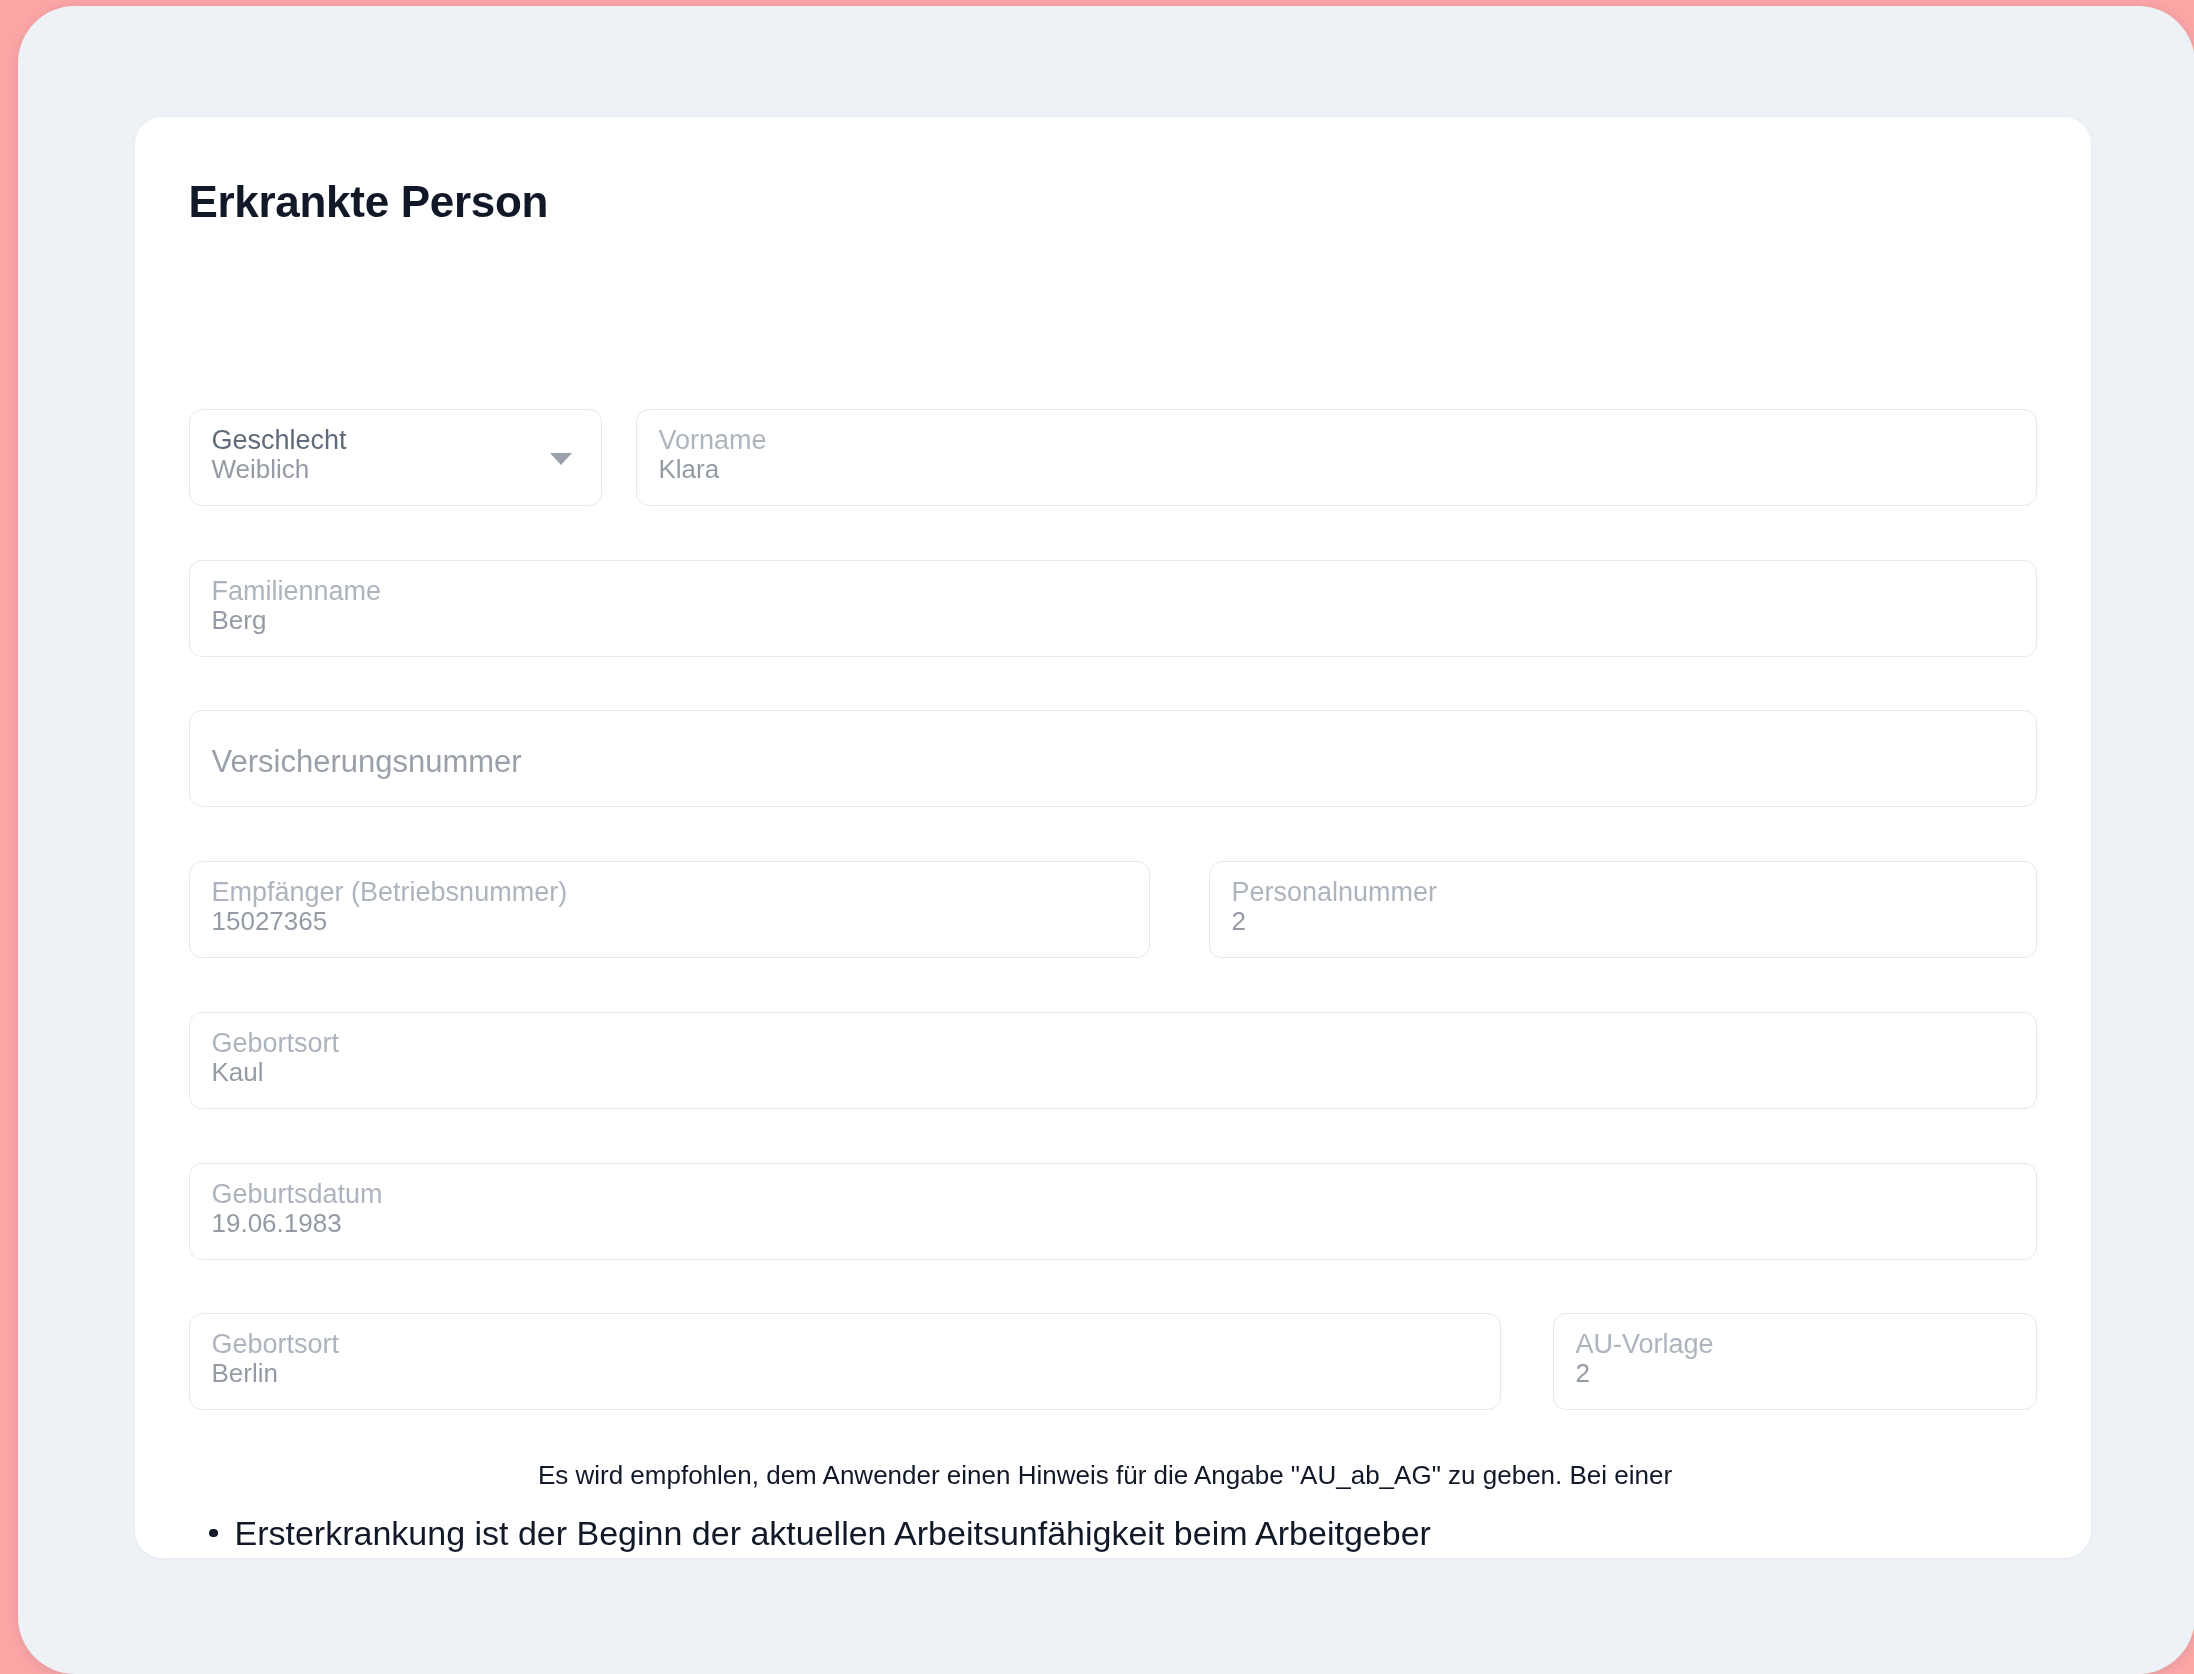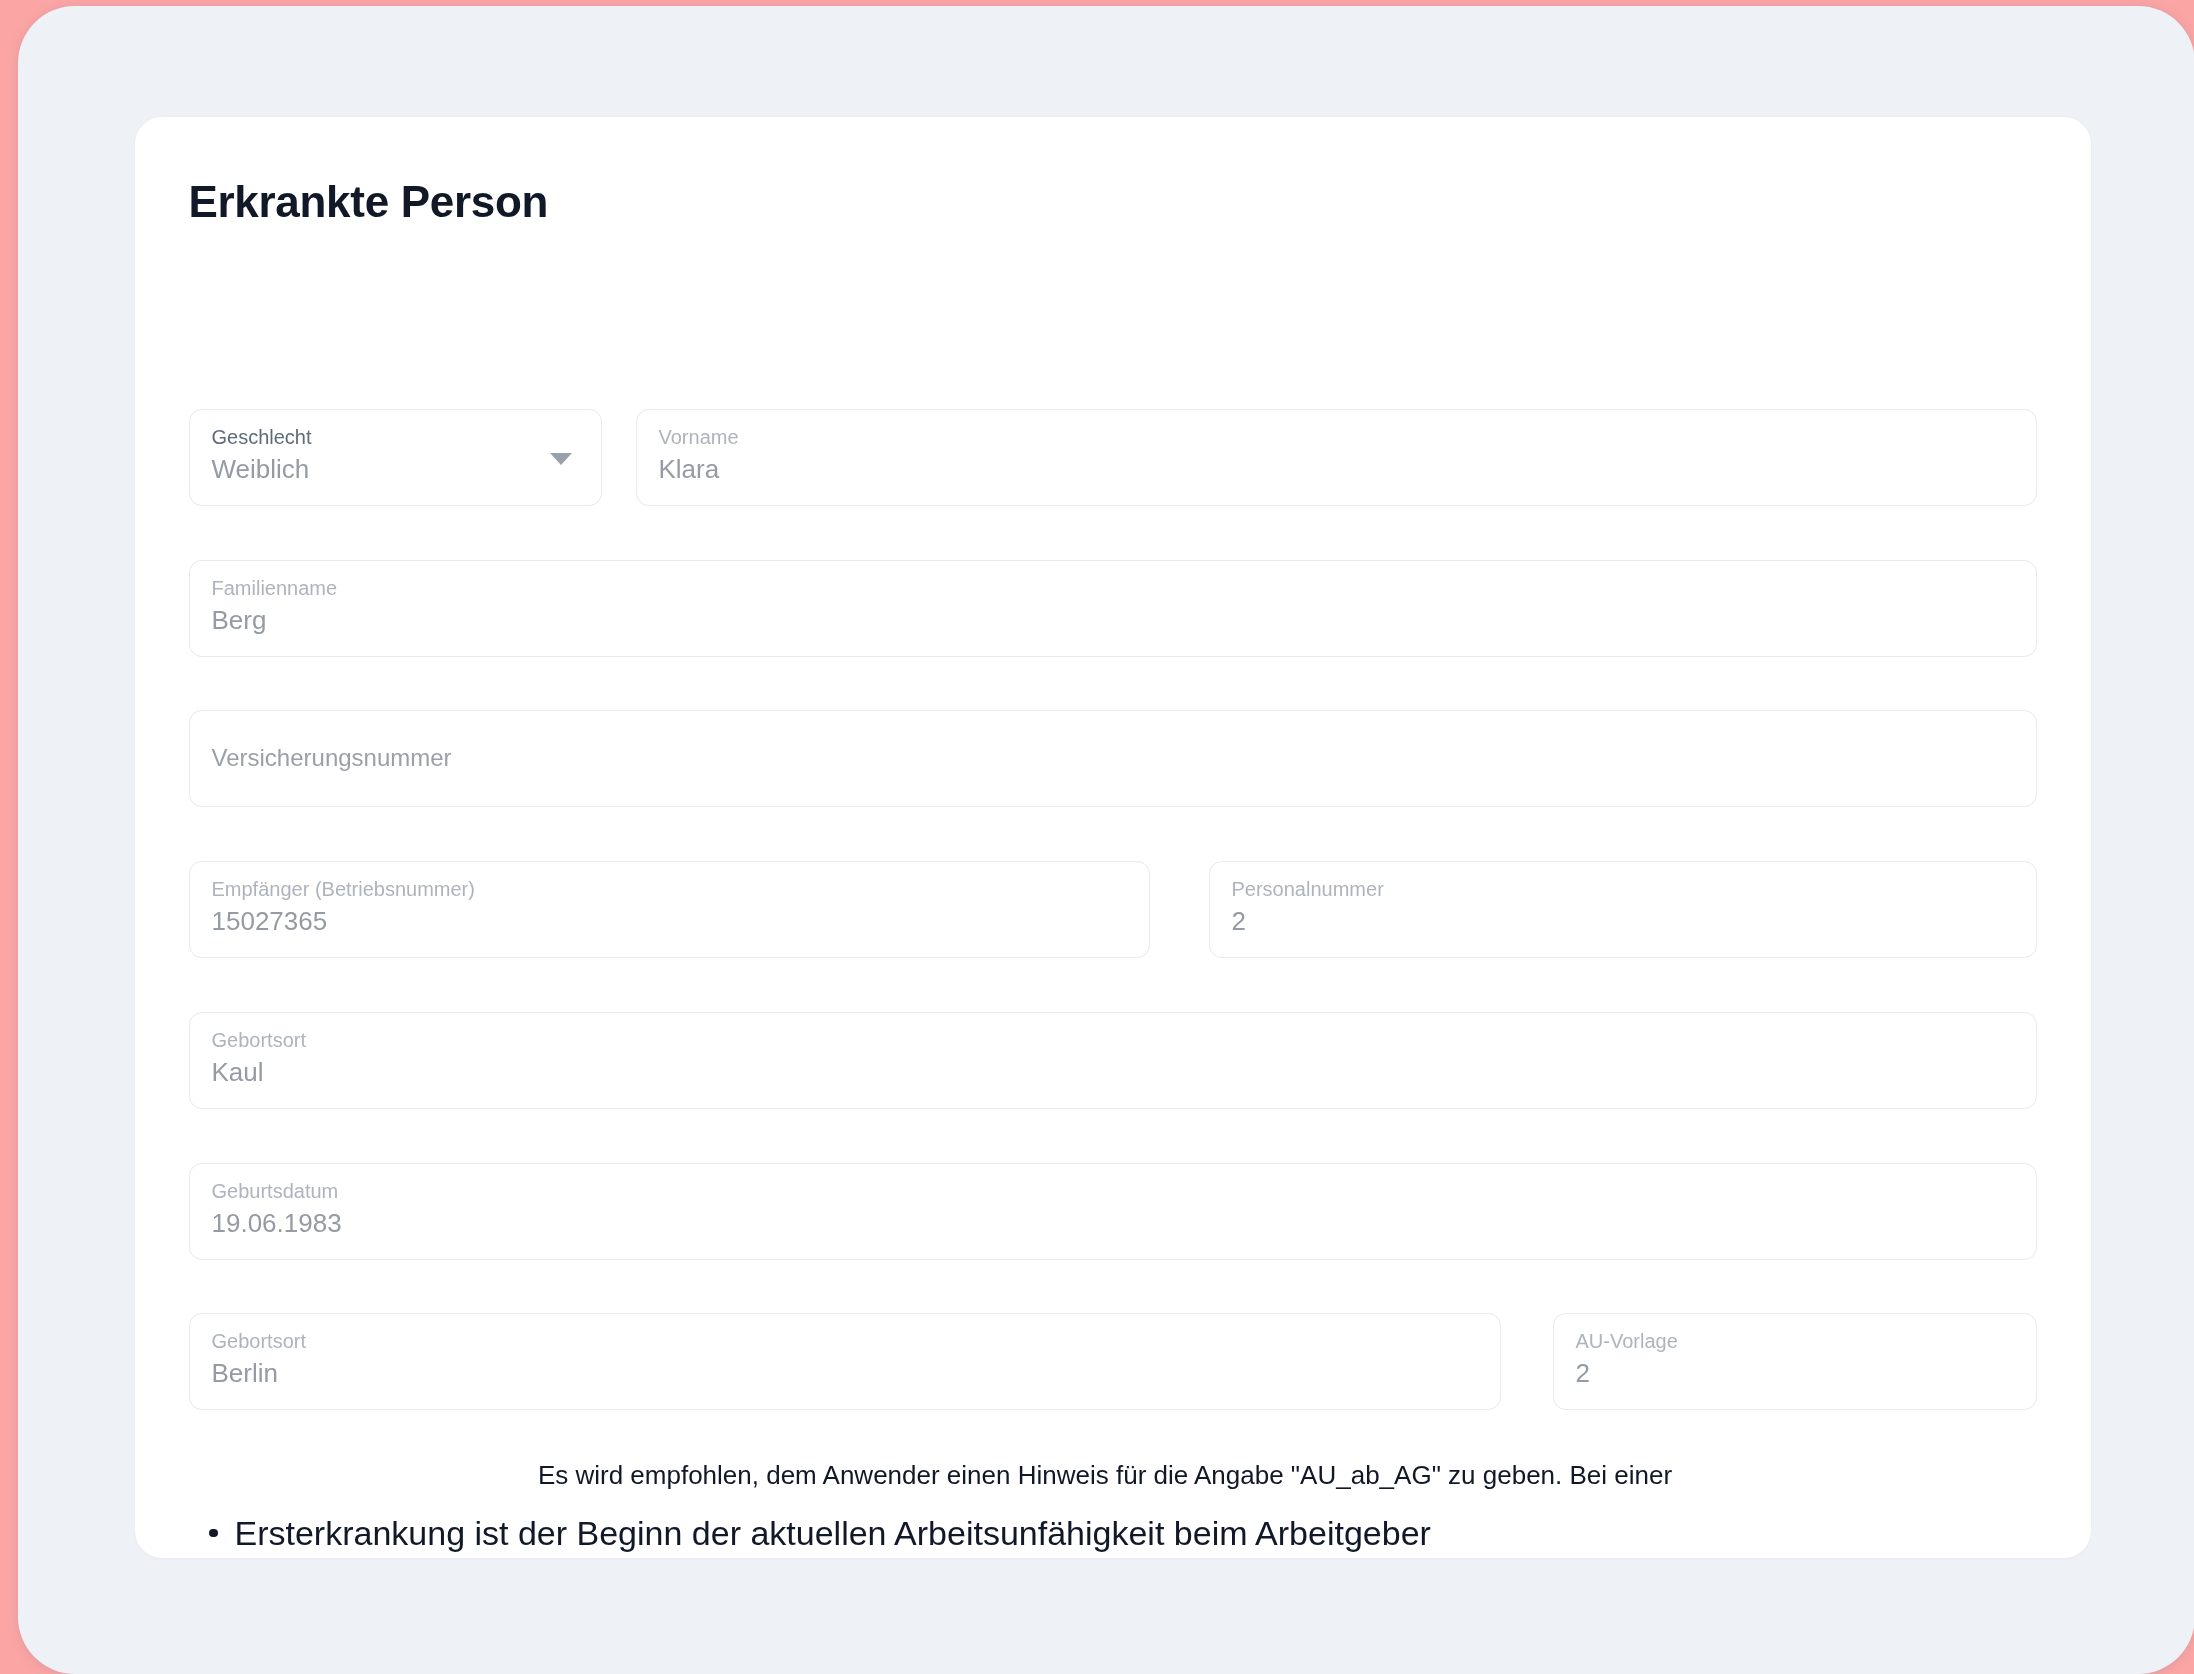--- a/index.html
+++ b/index.html
@@ -73,42 +73,42 @@
     box-sizing: border-box;
     background: #ffffff;
     border: 1.6px solid #e6e9ee;
     border-radius: 12.7px;
     height: 97px;
   }
   .field .f-label {
     position: absolute;
     left: 22px;
     top: 16.7px;
-    font-size: 20px;
+    font-size: 27px;
     line-height: 1;
     color: #aeb4bd;
     white-space: nowrap;
   }
   .field .f-label.dark {
     color: #5f6b7a;
   }
   .field .f-value {
     position: absolute;
     left: 22px;
     top: 46px;
     font-size: 26px;
     line-height: 1;
     color: #959ba5;
     white-space: nowrap;
   }
   .field .f-placeholder {
     position: absolute;
     left: 22px;
     top: 35px;
-    font-size: 24px;
+    font-size: 31px;
     line-height: 1;
     color: #9aa0aa;
     white-space: nowrap;
   }
   .caret {
     position: absolute;
     right: 28.6px;
     top: 43px;
     width: 0;
     height: 0;

